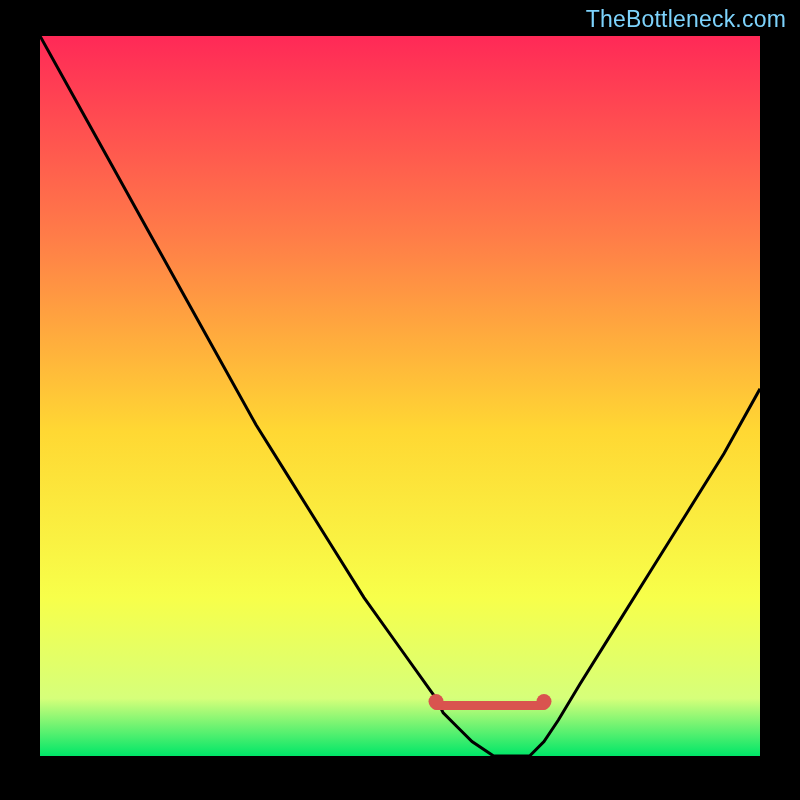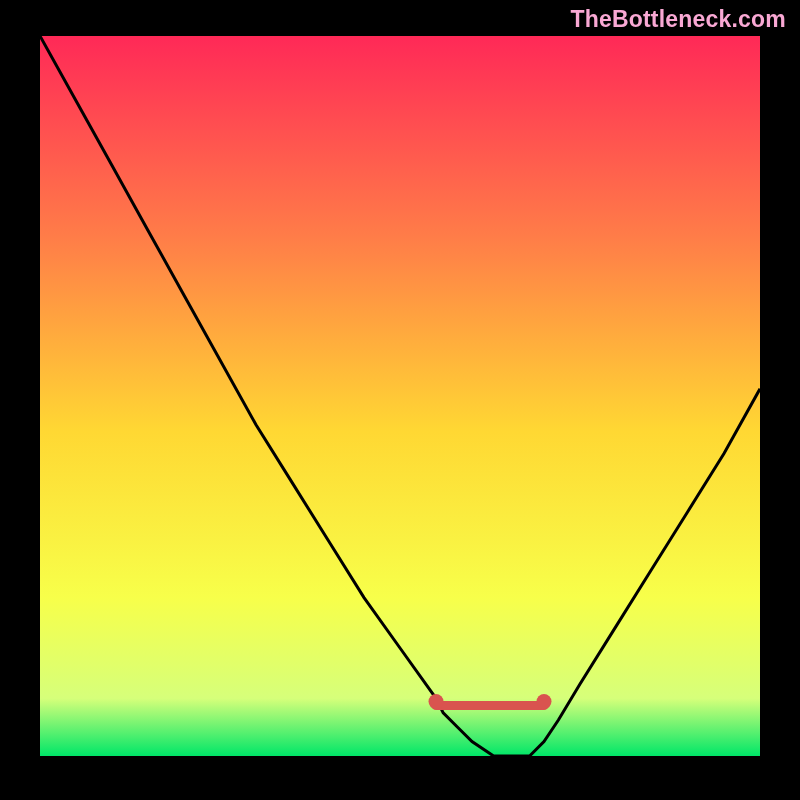--- a/index.html
+++ b/index.html
@@ -13,23 +13,23 @@
   }
   .chart-container {
     position: relative;
     width: 800px;
     height: 800px;
   }
   .watermark {
     position: absolute;
     top: 6px;
     right: 14px;
-    color: #f9a8d4;
+    color: #7dd3fc;
     font-size: 23px;
-    font-weight: bold;
+    font-weight: normal;
     z-index: 10;
     letter-spacing: 0.2px;
   }
   svg {
     display: block;
   }
 </style>
 </head>
 <body>
 

